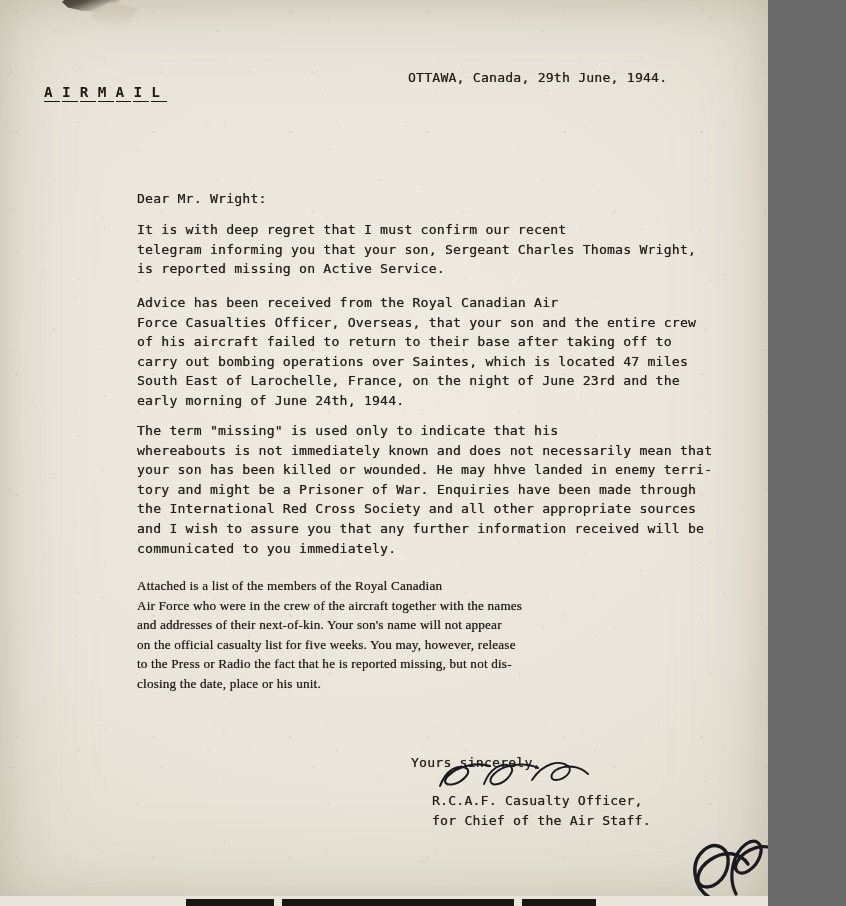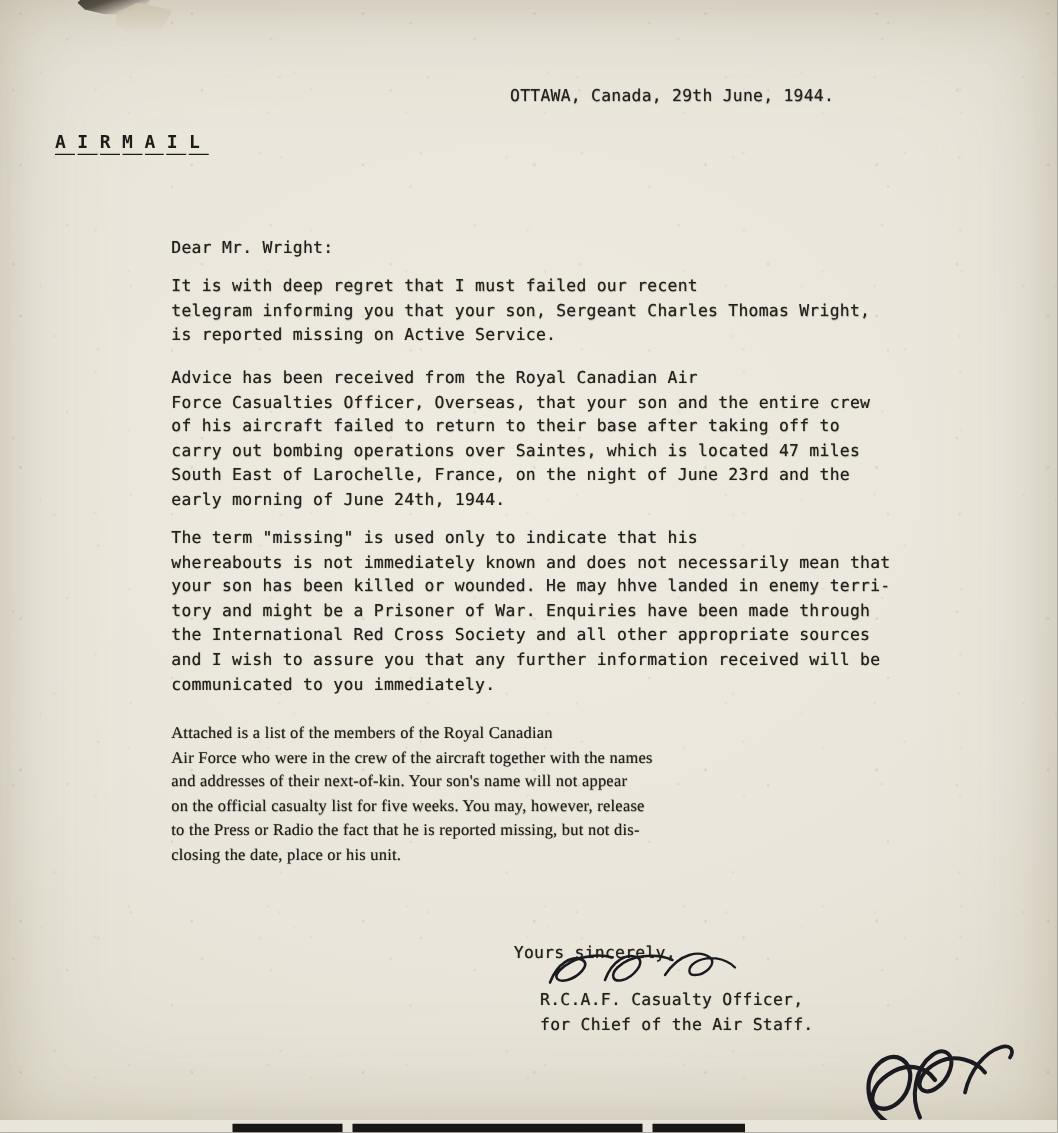--- a/index.html
+++ b/index.html
@@ -1,18 +1,18 @@
 <!DOCTYPE html>
 <html><head>
 <meta charset="utf-8">
 <style>
   html,body{margin:0;padding:0;background:#6a6a6a;}
   #page{
     position:relative;
-    width:846px;height:906px;
+    width:768px;height:906px;
     overflow:hidden;
     background:#e9e5da;
     font-family:"DejaVu Sans Mono","Liberation Mono",monospace;
     color:#2b2a28;
   }
   
   #paper-tone{
     position:absolute;inset:0;
     background:
       radial-gradient(ellipse 120% 90% at 48% 42%, #efebe1 0%, #e9e5da 48%, #e0dbcd 80%, #d6d0c0 100%);
@@ -75,21 +75,20 @@
     text-shadow:0 0 .7px rgba(40,38,34,.55), .35px .25px .6px rgba(60,56,48,.28);
   }
   .block{position:absolute;white-space:pre;}
 
   #airmail{
     left:44px;top:84px;
     font-size:14.4px;
     letter-spacing:7.2px;
     font-weight:700;
     color:#1d1b18;
-    margin-top:22px;
   }
   #airmail span{
     border-bottom:1.6px solid #1d1b18;
     padding-bottom:1px;
     display:inline-block;
     margin-right:2px;
   }
 
   #datehead{left:408px;top:68px;}
   #addr{left:137px;top:120px;}
@@ -129,21 +128,21 @@
 
   <div id="sheet">
 
     <div class="txt" id="datehead">OTTAWA, Canada, 29th June, 1944.</div>
 
     <div id="airmail" class="block"><span>A</span><span>I</span><span>R</span><span>M</span><span>A</span><span>I</span><span>L</span></div>
 
 
     <div class="txt" id="salute">Dear Mr. Wright:</div>
 
-    <div class="txt para" id="p1">          It is with deep regret that I must failed our recent
+    <div class="txt para" id="p1">          It is with deep regret that I must confirm our recent
 telegram informing you that your son, Sergeant Charles Thomas Wright,
 is reported missing on Active Service.</div>
 
     <div class="txt para" id="p2">          Advice has been received from the Royal Canadian Air
 Force Casualties Officer, Overseas, that your son and the entire crew
 of his aircraft failed to return to their base after taking off to
 carry out bombing operations over Saintes, which is located 47 miles
 South East of Larochelle, France, on the night of June 23rd and the
 early morning of June 24th, 1944.</div>
 

